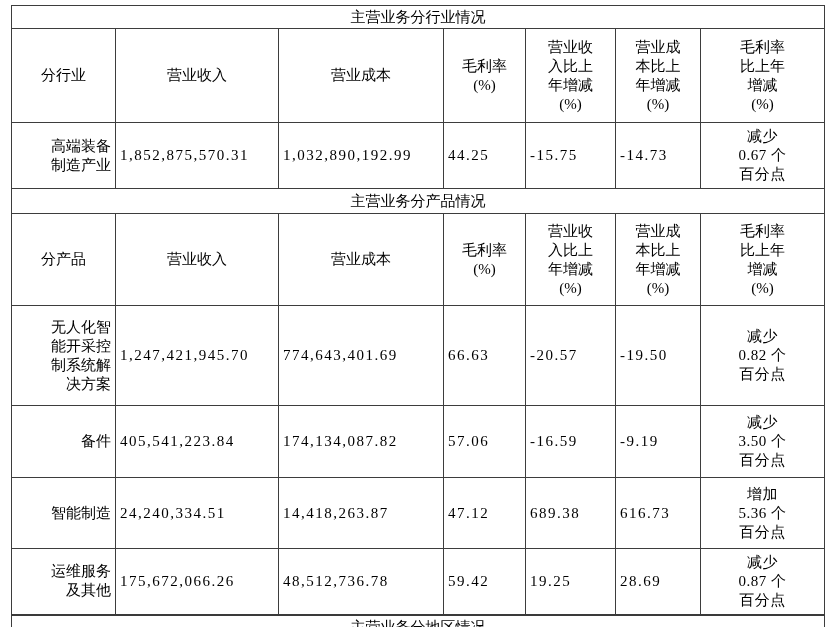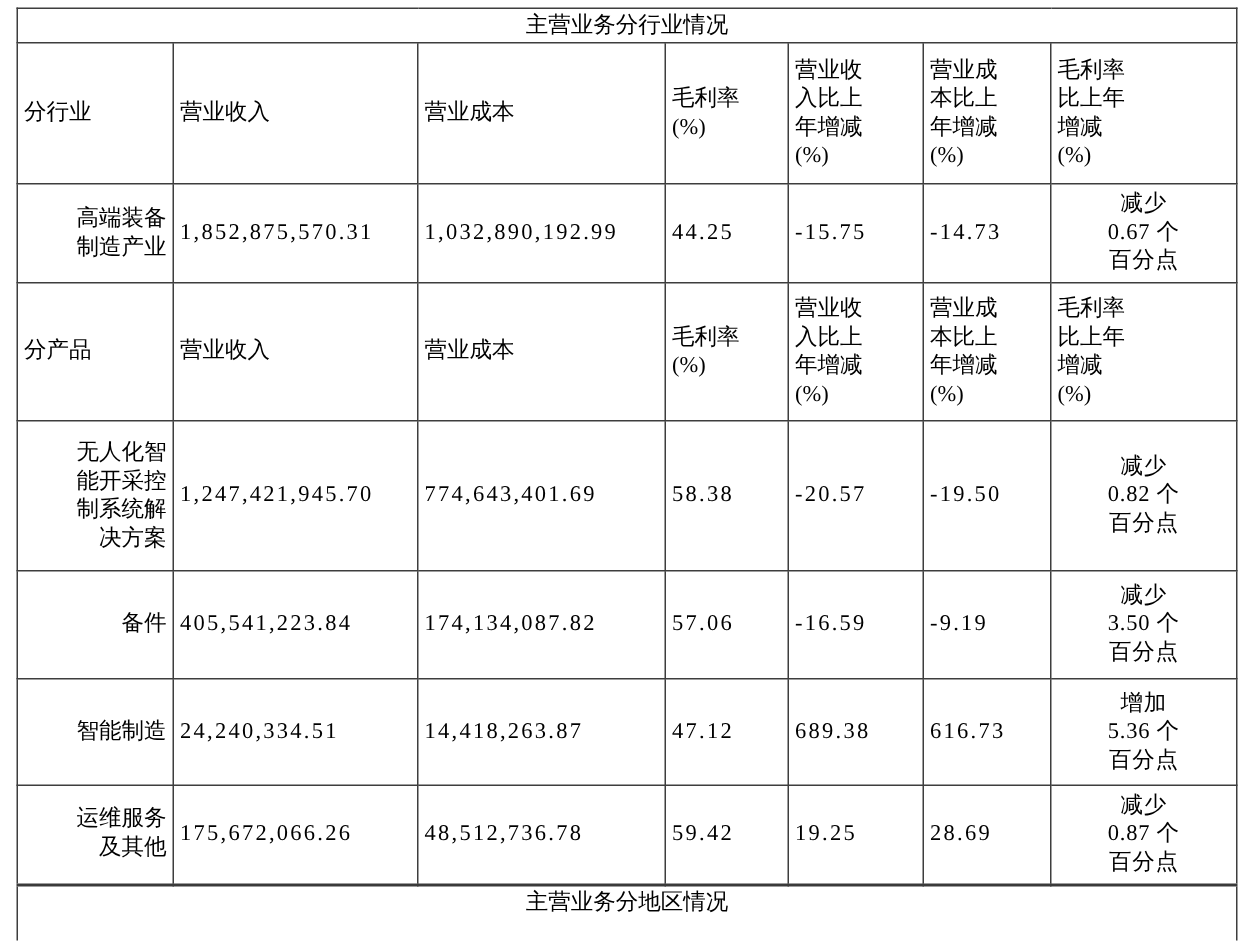--- a/index.html
+++ b/index.html
@@ -49,20 +49,21 @@
   tr.r-p3 { height: 71px; }
   tr.r-p4 { height: 66px; margin-top: 10px; }
   tr.r-title3 { height: 40px; }
   tr.r-title3 td {
     border-top: 2px solid #3a3a3a;
     vertical-align: top;
     text-align: center;
     padding-top: 2px;
   }
   td.hc {
+    text-align: center;
     white-space: pre-line;
   }
   td.name {
     text-align: right;
     white-space: pre-line;
     padding-left: 7px;
     padding-right: 16px;
   }
   td.num {
     padding-right: 9px;
@@ -120,20 +121,23 @@
         <td class="num">1,852,875,570.31</td>
         <td class="num">1,032,890,192.99</td>
         <td class="num">44.25</td>
         <td class="num">-15.75</td>
         <td class="num">-14.73</td>
         <td class="chg">减少
 0.67 个
 百分点</td>
       </tr>
 
+      <tr class="r-title r-title2">
+        <td colspan="7">主营业务分产品情况</td>
+      </tr>
       <tr class="r-hdr2">
         <td class="hc">分产品</td>
         <td class="hc">营业收入</td>
         <td class="hc">营业成本</td>
         <td class="hc">毛利率
 (%)</td>
         <td class="hc">营业收
 入比上
 年增减
 (%)</td>
@@ -146,21 +150,21 @@
 增减
 (%)</td>
       </tr>
       <tr class="r-p1">
         <td class="name">无人化智
 能开采控
 制系统解
 决方案</td>
         <td class="num">1,247,421,945.70</td>
         <td class="num">774,643,401.69</td>
-        <td class="num">58.38</td>
+        <td class="num">66.63</td>
         <td class="num">-20.57</td>
         <td class="num">-19.50</td>
         <td class="chg">减少
 0.82 个
 百分点</td>
       </tr>
       <tr class="r-p2">
         <td class="name">备件</td>
         <td class="num">405,541,223.84</td>
         <td class="num">174,134,087.82</td>

